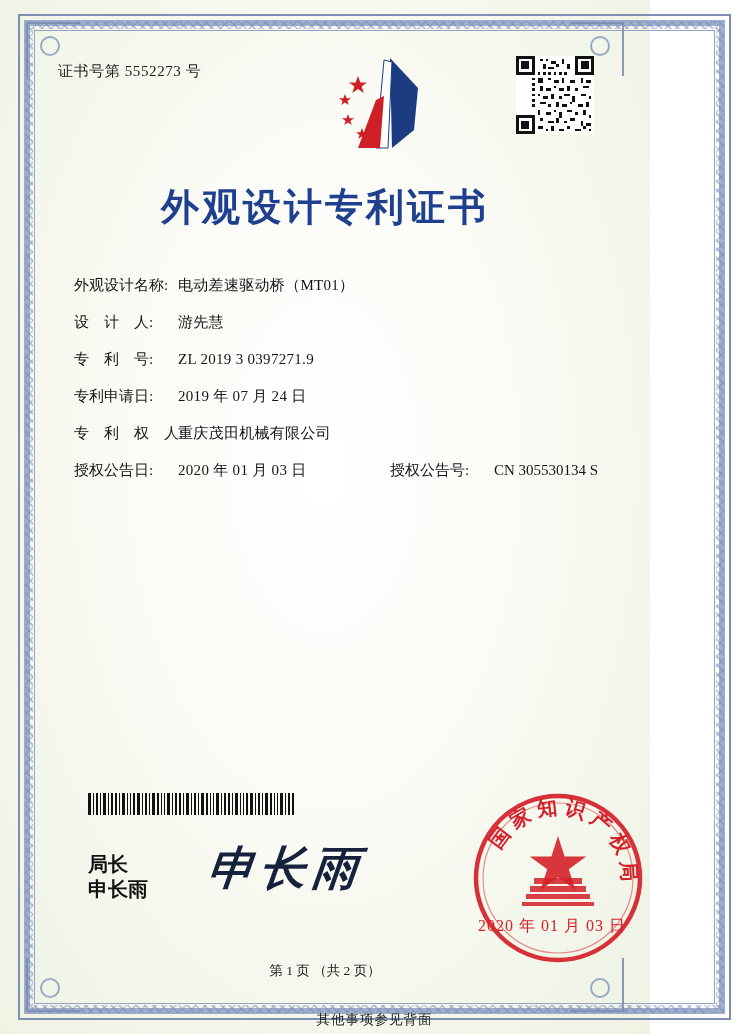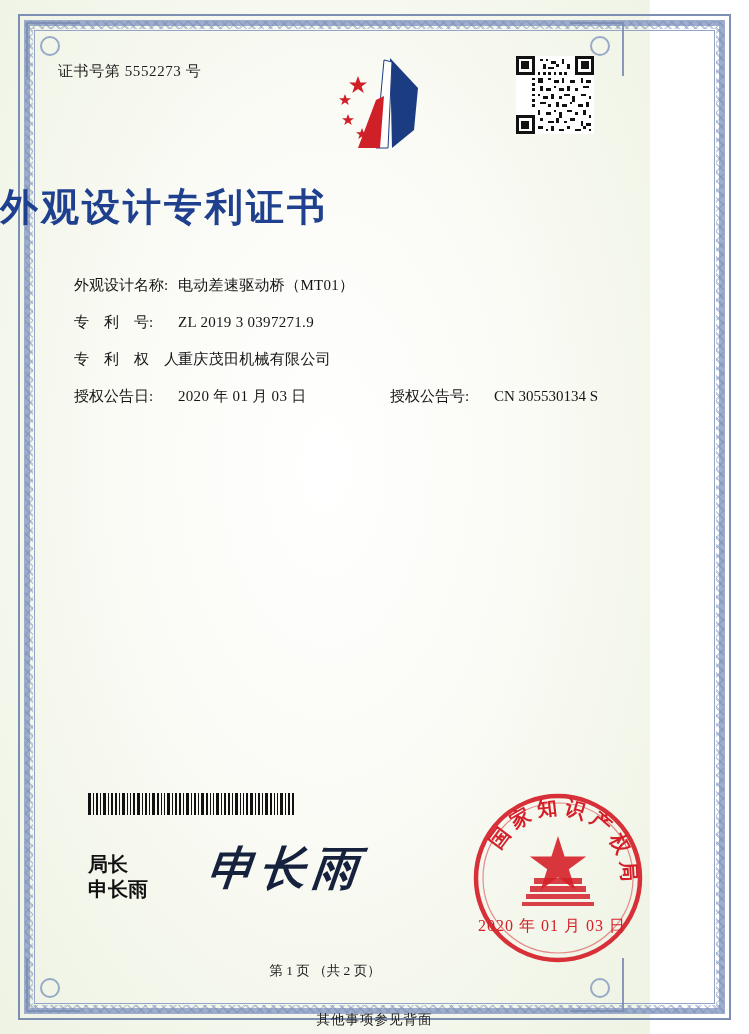--- a/index.html
+++ b/index.html
@@ -118,20 +118,21 @@
     position: absolute;
     right: 56px; top: 56px;
     width: 78px; height: 78px;
   }
 
   
   .title {
     position: absolute;
     left: 0; right: 0;
     top: 182px;
+    text-align: center;
     font-family: "DejaVu Sans", sans-serif;
     font-weight: bold;
     font-size: 38px;
     letter-spacing: 3px;
     color: #1f3f8f;
   }
 
   
   .fields {
     position: absolute;
@@ -403,26 +404,34 @@
 
   <div class="title">外观设计专利证书</div>
 
   <div class="fields">
 
     <div class="field-row">
       <div class="field-label">外观设计名称:</div>
       <div class="field-value">电动差速驱动桥（MT01）</div>
     </div>
 
+    <div class="field-row">
+      <div class="field-label">设　计　人:</div>
+      <div class="field-value">游先慧</div>
+    </div>
 
     <div class="field-row">
       <div class="field-label">专　利　号:</div>
       <div class="field-value">ZL 2019 3 0397271.9</div>
     </div>
 
+    <div class="field-row">
+      <div class="field-label">专利申请日:</div>
+      <div class="field-value">2019 年 07 月 24 日</div>
+    </div>
 
     <div class="field-row">
       <div class="field-label">专　利　权　人:</div>
       <div class="field-value">重庆茂田机械有限公司</div>
     </div>
 
 
     <div class="field-row dual">
       <div class="field-label">授权公告日:</div>
       <div class="field-value">2020 年 01 月 03 日</div>

